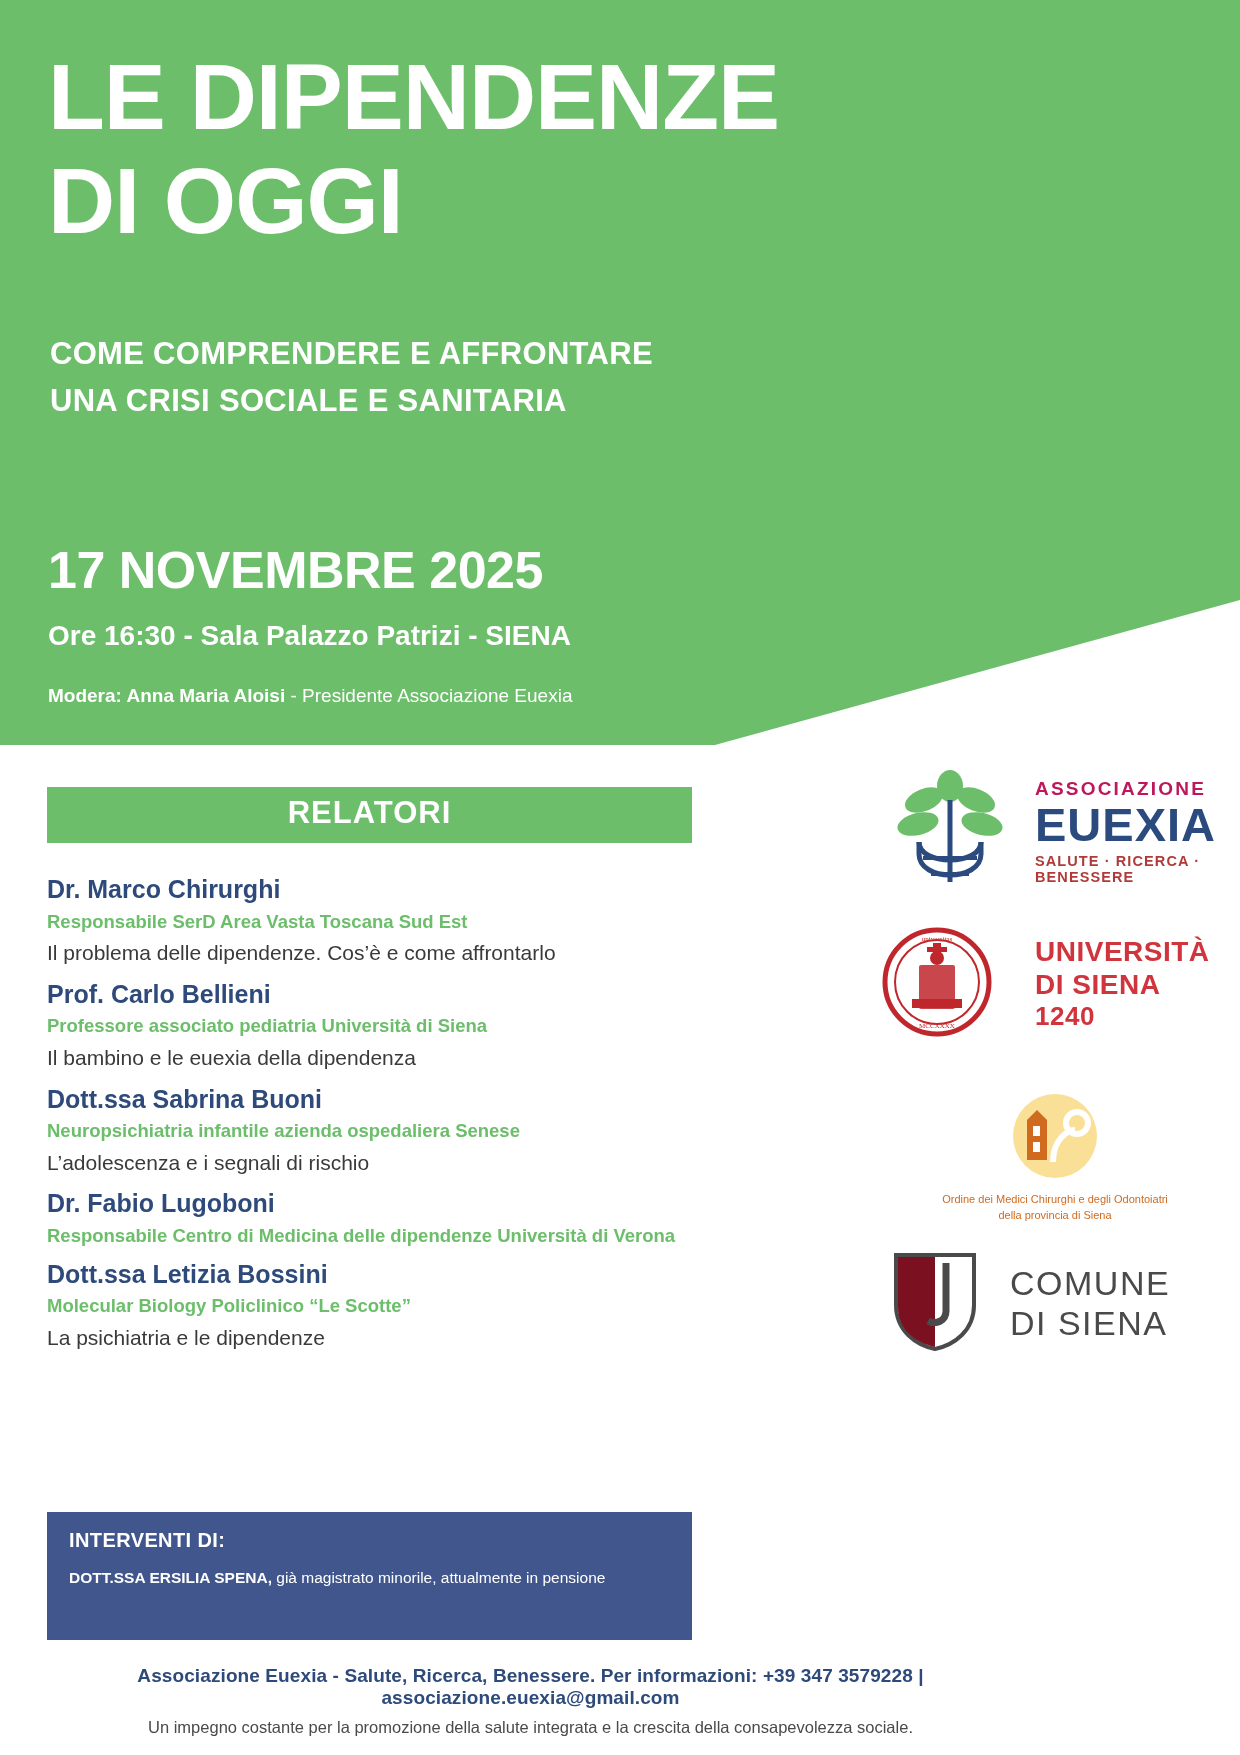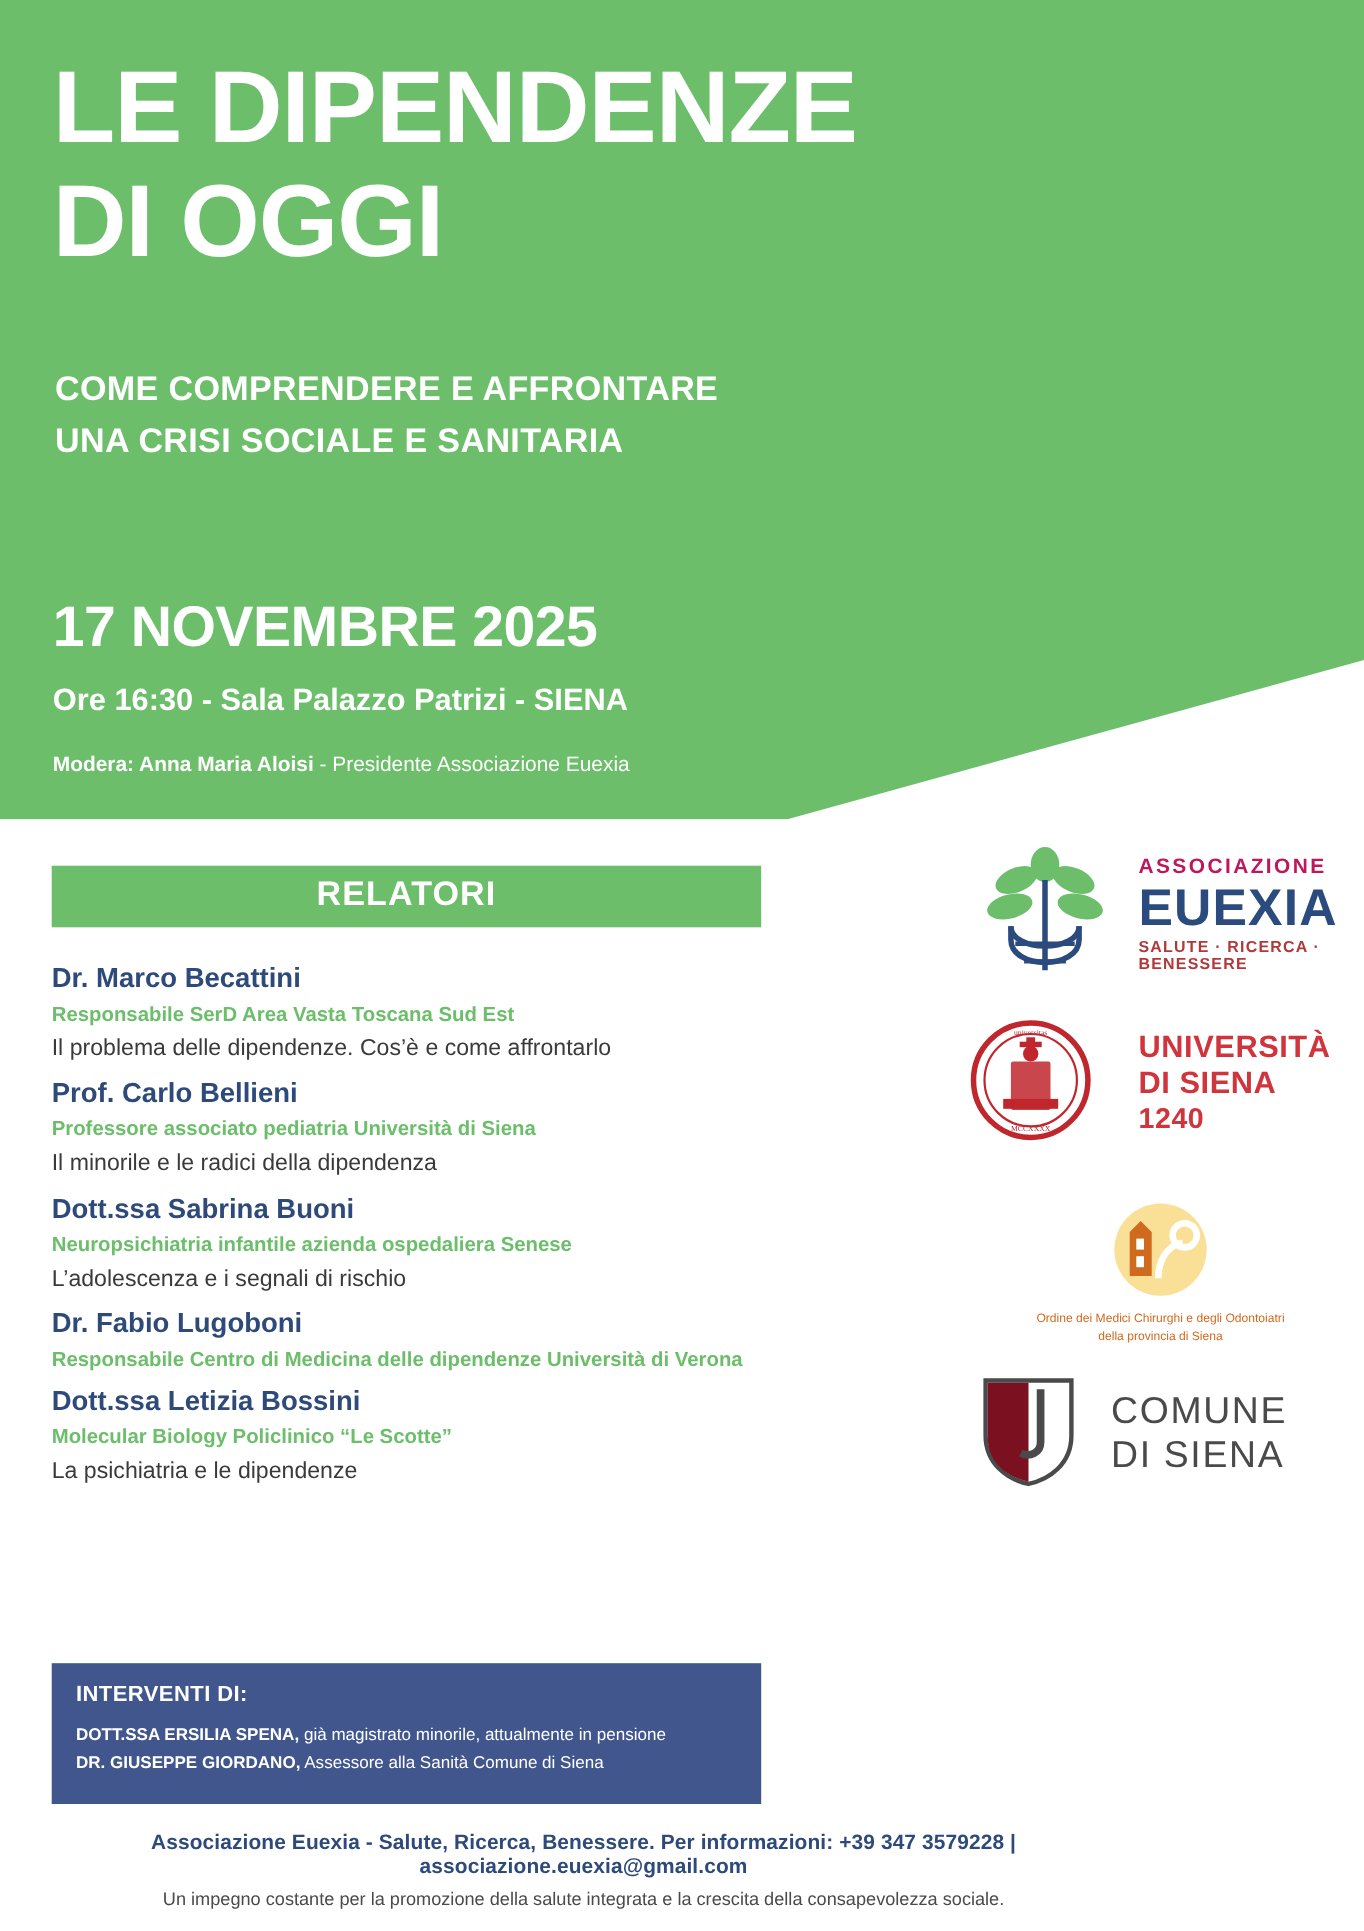--- a/index.html
+++ b/index.html
@@ -206,49 +206,48 @@
 <div class="event-date">17 NOVEMBRE 2025</div>
 <div class="event-place">Ore 16:30 - Sala Palazzo Patrizi - SIENA</div>
 <div class="moderator"><b>Modera: Anna Maria Aloisi</b><span> - Presidente Associazione Euexia</span></div>
 
 <div class="relatori-bar">
   <span>RELATORI</span>
 </div>
 
 <div class="speakers">
   <div class="speaker">
-    <div class="s-name">Dr. Marco Becattini</div>
+    <div class="s-name">Dr. Marco Chirurghi</div>
     <div class="s-role">Responsabile SerD Area Vasta Toscana Sud Est</div>
     <div class="s-talk">Il problema delle dipendenze. Cos’è e come affrontarlo</div>
   </div>
   <div class="speaker">
     <div class="s-name">Prof. Carlo Bellieni</div>
     <div class="s-role">Professore associato pediatria Università di Siena</div>
-    <div class="s-talk">Il minorile e le radici della dipendenza</div>
+    <div class="s-talk">Il bambino e le euexia della dipendenza</div>
   </div>
   <div class="speaker">
     <div class="s-name">Dott.ssa Sabrina Buoni</div>
     <div class="s-role">Neuropsichiatria infantile azienda ospedaliera Senese</div>
     <div class="s-talk">L’adolescenza e i segnali di rischio</div>
   </div>
   <div class="speaker">
     <div class="s-name">Dr. Fabio Lugoboni</div>
     <div class="s-role">Responsabile Centro di Medicina delle dipendenze Università di Verona</div>
   </div>
   <div class="speaker">
     <div class="s-name">Dott.ssa Letizia Bossini</div>
     <div class="s-role">Molecular Biology Policlinico “Le Scotte”</div>
     <div class="s-talk">La psichiatria e le dipendenze</div>
   </div>
 </div>
 
 <div class="interventi-box">
   <div class="interventi-title">INTERVENTI DI:</div>
   <div class="interventi-line"><b>DOTT.SSA ERSILIA SPENA,</b><span> già magistrato minorile, attualmente in pensione</span></div>
-  <div class="interventi-line"><b>DR. GIUSEPPE GIORDANO,</b><span> Assessore alla Sanità Comune di Siena</span></div>
 </div>
 
 <div class="logos">
 
   <div class="logo-block logo-euexia">
     <svg width="150" height="128" viewBox="0 0 150 128">
       <g fill="#6cbe6b">
         <ellipse cx="75" cy="16" rx="13" ry="16"></ellipse>
         <ellipse cx="49" cy="30" rx="20" ry="11" transform="rotate(-22 49 30)"></ellipse>
         <ellipse cx="101" cy="30" rx="20" ry="11" transform="rotate(22 101 30)"></ellipse>

